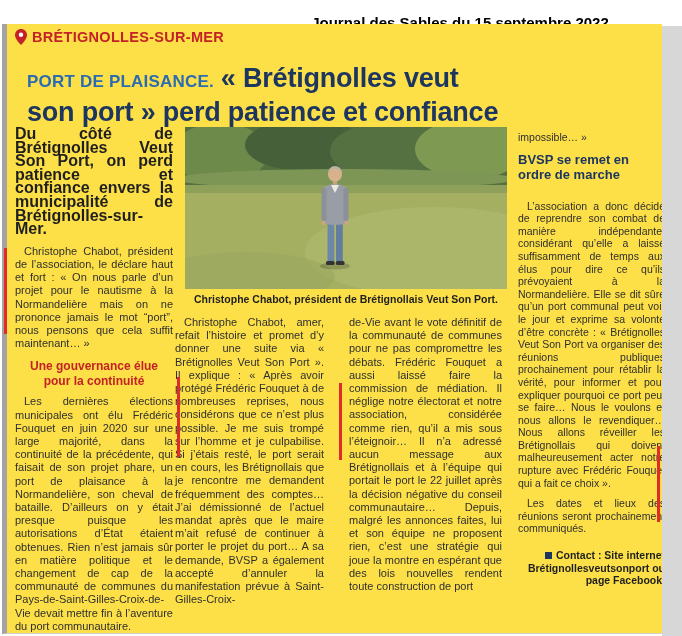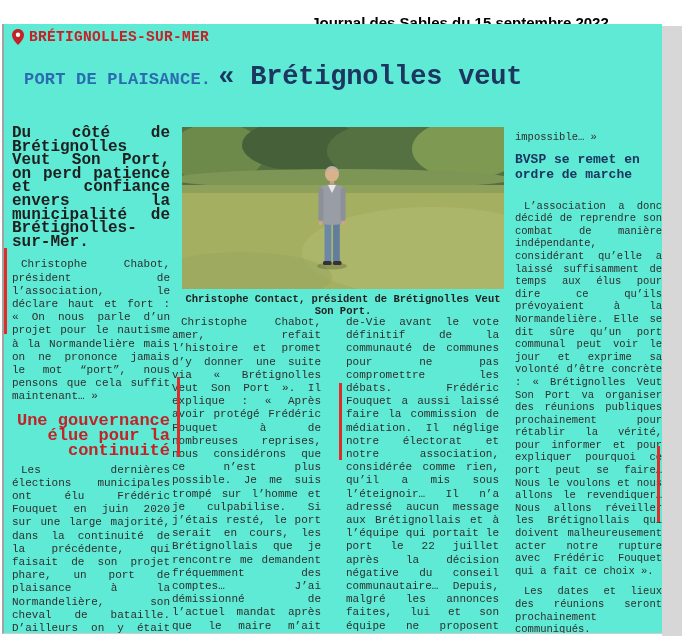--- a/index.html
+++ b/index.html
@@ -14,36 +14,36 @@
   .page{
     position:relative;width:682px;height:636px;background:#ffffff;
     font-family:"Liberation Sans", sans-serif;overflow:hidden;color:var(--body-text);
   }
   .header-title{
     position:absolute;top:14px;right:22px;width:400px;text-align:center;
     font-size:15px;font-weight:700;color:#000;
   }
   .edge-strip{position:absolute;top:26px;right:0;width:20px;height:610px;background:var(--edge-gray);}
   .article{
-    position:absolute;top:24px;left:2px;right:20px;bottom:2px;background:#5eead4;
-    border-left:2px solid #a3a3a3;border-bottom:1px solid #cfcfcf;overflow:hidden;font-family:Liberation Mono, monospace;
+    position:absolute;top:24px;left:2px;right:20px;bottom:2px;background:#fde047;
+    border-left:5px solid #a3a3a3;border-bottom:1px solid #cfcfcf;overflow:hidden;
   }
   .location-row{position:absolute;left:8px;top:5px;display:flex;align-items:center;gap:5px;}
   .location-label{color:var(--accent-red);font-weight:800;font-size:14.5px;letter-spacing:.3px;}
   .headline{position:absolute;left:8px;top:25px;width:648px;margin:12px;}
   .kicker{color:var(--kicker-blue);font-weight:700;font-size:17px;letter-spacing:.2px;margin-right:7px;}
   .hl{color:var(--headline-navy);font-weight:700;font-size:27px;letter-spacing:-.2px;}
   .hl-line1,.hl-line2{line-height:30px;}
 
   .col{position:absolute;font-size:11px;line-height:13.2px;text-align:justify;hyphens:auto;}
   .col p{margin:0 0 9px;}
   .col p.indent{text-indent:9px;}
   .col-left{left:8px;top:103px;width:158px;}
   .lead{font-weight:700;font-size:16px;line-height:13.6px;color:#1f1f1f;}
-  .subhead-red{color:var(--accent-red);font-weight:700;font-size:17px;line-height:15px;margin:3px 0 6px;text-align:right;}
+  .subhead-red{color:var(--accent-red);font-weight:700;font-size:12px;line-height:15px;margin:3px 0 6px;text-align:center;}
   .subhead-navy{color:var(--headline-navy);font-weight:700;font-size:13px;line-height:15px;margin:3px 0 18px;text-align:left;}
 
   .photo{position:absolute;left:178px;top:103px;width:322px;height:162px;overflow:hidden;background:#8fa05a;}
   .photo svg{display:block;}
   .caption{
     position:absolute;left:178px;top:269px;width:322px;text-align:center;
     font-weight:700;font-size:10.5px;line-height:12px;color:#1f1f1f;
   }
   .col-2{left:168px;top:292px;width:149px;}
   .col-3{left:342px;top:292px;width:153px;}
@@ -74,20 +74,21 @@
         <path d="M6 0C2.7 0 0 2.7 0 6c0 4.4 6 10 6 10s6-5.6 6-10C12 2.7 9.3 0 6 0z" fill="#c32227"></path>
         <circle cx="6" cy="5.8" r="2.2" fill="#ffffff"></circle>
       </svg>
       <span class="location-label">BRÉTIGNOLLES-SUR-MER</span>
     </div>
 
     <h1 class="headline">
       <div class="hl-line1">
         <span class="kicker">PORT DE PLAISANCE.</span><span class="hl">« Brétignolles veut</span>
       </div>
+      <div class="hl-line2 hl">son port » perd patience et confiance</div>
     </h1>
 
     <div class="col col-left">
       <p class="lead">Du côté de Brétignolles Veut Son Port, on perd patience et confiance envers la municipalité de Brétignolles-sur-Mer.</p>
       <p class="indent">Christophe Chabot, président de l’association, le déclare haut et fort : « On nous parle d’un projet pour le nautisme à la Normandelière mais on ne prononce jamais le mot “port”, nous pensons que cela suffit maintenant… »</p>
       <h2 class="subhead-red">Une gouvernance élue pour la continuité</h2>
       <p class="indent">Les dernières élections municipales ont élu Frédéric Fouquet en juin 2020 sur une large majorité, dans la continuité de la précédente, qui faisait de son projet phare, un port de plaisance à la Normandelière, son cheval de bataille. D’ailleurs on y était presque puisque les autorisations d’État étaient obtenues. Rien n’est jamais sûr en matière politique et le changement de cap de la communauté de communes du Pays-de-Saint-Gilles-Croix-de-Vie devait mettre fin à l’aventure du port communautaire.</p>
     </div>
 
     <div class="photo">
@@ -111,21 +112,21 @@
         <rect x="136.5" y="61" width="5" height="33" rx="2.2" fill="#8b9099"></rect>
         <rect x="158.5" y="61" width="5" height="33" rx="2.2" fill="#8b9099"></rect>
         <path d="M146 58 l4 8 4 -8 z" fill="#eceae6"></path>
         <rect x="147.8" y="52.5" width="4.4" height="5" fill="#c9a07c"></rect>
         <circle cx="150" cy="47.5" r="7" fill="#d7b28d"></circle>
         <path d="M143 46 a7 7 0 0 1 14 0 q-3.5 -4.5 -7 -4.5 t-7 4.5 z" fill="#b9b3a6"></path>
         <circle cx="138.5" cy="96" r="2.2" fill="#cfa57e"></circle>
         <circle cx="161.5" cy="96" r="2.2" fill="#cfa57e"></circle>
       </svg>
     </div>
-    <div class="caption">Christophe Contact, président de Brétignolles Veut Son Port.</div>
+    <div class="caption">Christophe Chabot, président de Brétignollais Veut Son Port.</div>
 
     <div class="col col-2">
       <p class="indent">Christophe Chabot, amer, refait l’histoire et promet d’y donner une suite via « Brétignolles Veut Son Port ». Il explique : « Après avoir protégé Frédéric Fouquet à de nombreuses reprises, nous considérons que ce n’est plus possible. Je me suis trompé sur l’homme et je culpabilise. Si j’étais resté, le port serait en cours, les Brétignollais que je rencontre me demandent fréquemment des comptes… J’ai démissionné de l’actuel mandat après que le maire m’ait refusé de continuer à porter le projet du port… A sa demande, BVSP a également accepté d’annuler la manifestation prévue à Saint-Gilles-Croix-</p>
     </div>
 
     <div class="col col-3">
       <p>de-Vie avant le vote définitif de la communauté de communes pour ne pas compromettre les débats. Frédéric Fouquet a aussi laissé faire la commission de médiation. Il néglige notre électorat et notre association, considérée comme rien, qu’il a mis sous l’éteignoir… Il n’a adressé aucun message aux Brétignollais et à l’équipe qui portait le port le 22 juillet après la décision négative du conseil communautaire… Depuis, malgré les annonces faites, lui et son équipe ne proposent rien, c’est une stratégie qui joue la montre en espérant que des lois nouvelles rendent toute construction de port</p>
     </div>
 
     <div class="col col-right">

